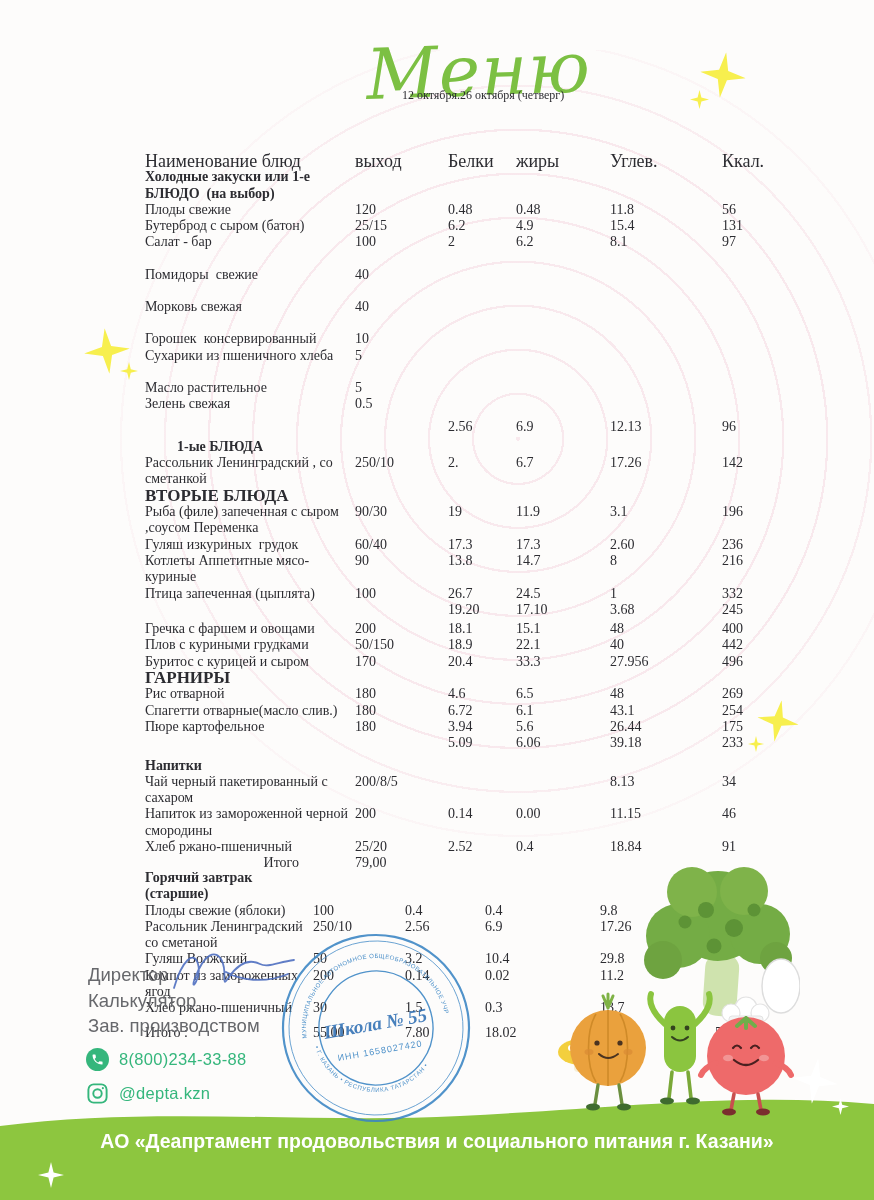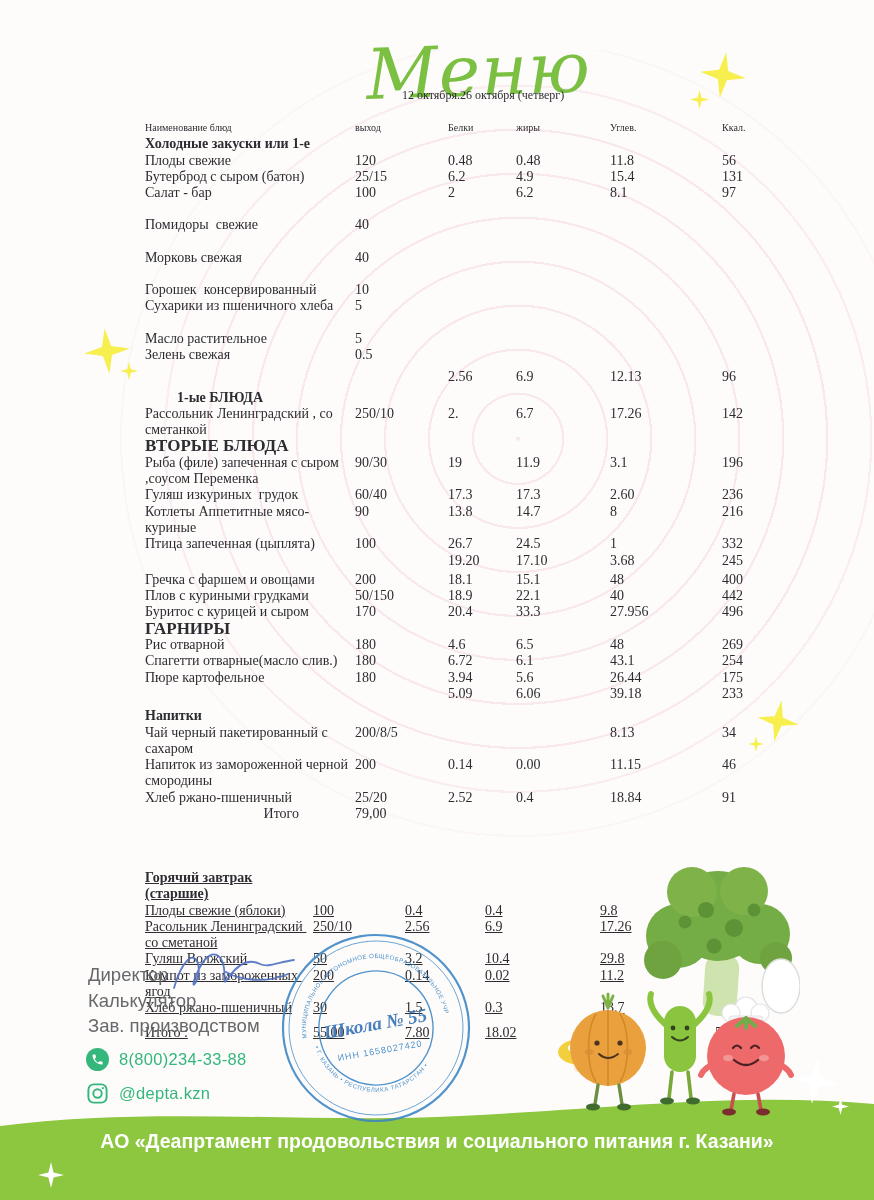--- a/index.html
+++ b/index.html
@@ -15,23 +15,23 @@
   .title{position:absolute;left:366px;top:36px;z-index:2;font-family:"DejaVu Serif",serif;
          font-style:italic;font-weight:400;font-size:70px;line-height:1;color:#7cc043;
          letter-spacing:1px;transform:rotate(-2deg);}
   .dateline{position:absolute;left:402px;top:88px;z-index:3;font-size:12px;}
 
   .tbl{position:absolute;z-index:2;}
   .t1{left:145px;top:120px;width:645px;}
   .t2{left:145px;top:870px;width:640px;}
   .thead,.trow{display:grid;align-items:start;}
   .t1 .thead,.t1 .trow{grid-template-columns:210px 93px 68px 94px 112px 1fr;}
-  .t2 .trow{grid-template-columns:168px 92px 80px 115px 115px 1fr;text-decoration:underline;}
+  .t2 .trow{grid-template-columns:168px 92px 80px 115px 115px 1fr;}
   .cell,.hcell{font-size:14px;line-height:16.3px;white-space:pre-wrap;}
-  .hcell{font-size:10px;}
+  .hcell{font-size:18px;margin-top:33px;}
   .trow.bold .c-name{font-weight:700;}
   .trow.big .c-name{font-size:17px;}
   .trow.right .c-name{text-align:right;padding-right:56px;}
   .trow.gap{height:16px;}
 
   .officials{position:absolute;left:88px;top:962px;z-index:2;font-family:"Liberation Sans",sans-serif;
              font-size:18.5px;line-height:25.5px;color:#67686c;}
   .contacts{position:absolute;left:86px;top:1048px;z-index:3;display:flex;flex-direction:column;gap:11px;
             font-family:Liberation Sans, sans-serif;}
   .contact{display:flex;align-items:center;gap:10px;color:#35b67c;font-size:16.5px;letter-spacing:.3px;}
@@ -71,20 +71,28 @@
       <div class="hcell">Наименование блюд</div>
       <div class="hcell">выход</div>
       <div class="hcell">Белки</div>
       <div class="hcell">жиры</div>
       <div class="hcell">Углев.</div>
       <div class="hcell">Ккал.</div>
     </div>
     <div class="rows">
         <div class="trow bold">
           <div class="cell c-name">Холодные закуски или 1-е</div>
+          <div class="cell c-out"></div>
+          <div class="cell c-p"></div>
+          <div class="cell c-f"></div>
+          <div class="cell c-c"></div>
+          <div class="cell c-k"></div>
+        </div>
+        <div class="trow bold">
+          <div class="cell c-name">БЛЮДО  (на выбор)</div>
           <div class="cell c-out"></div>
           <div class="cell c-p"></div>
           <div class="cell c-f"></div>
           <div class="cell c-c"></div>
           <div class="cell c-k"></div>
         </div>
         <div class="trow">
           <div class="cell c-name">Плоды свежие</div>
           <div class="cell c-out">120</div>
           <div class="cell c-p">0.48</div>

